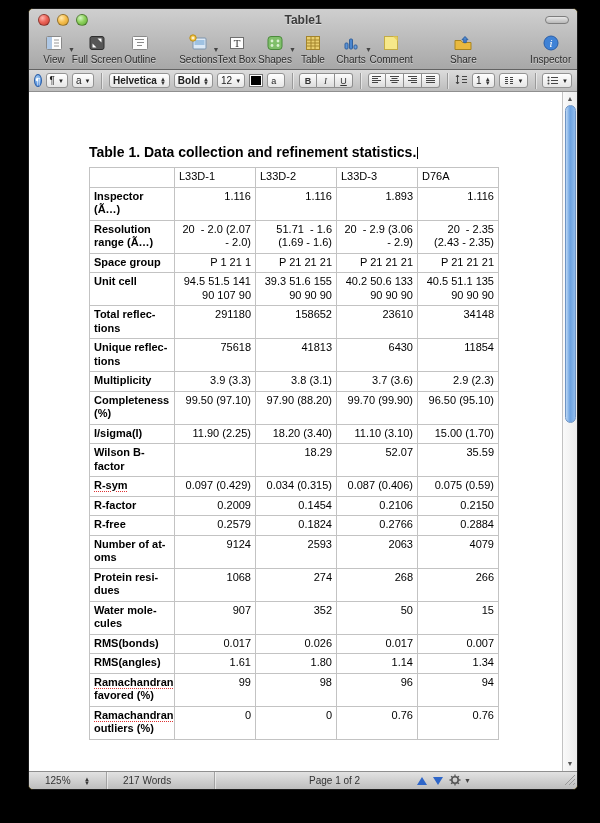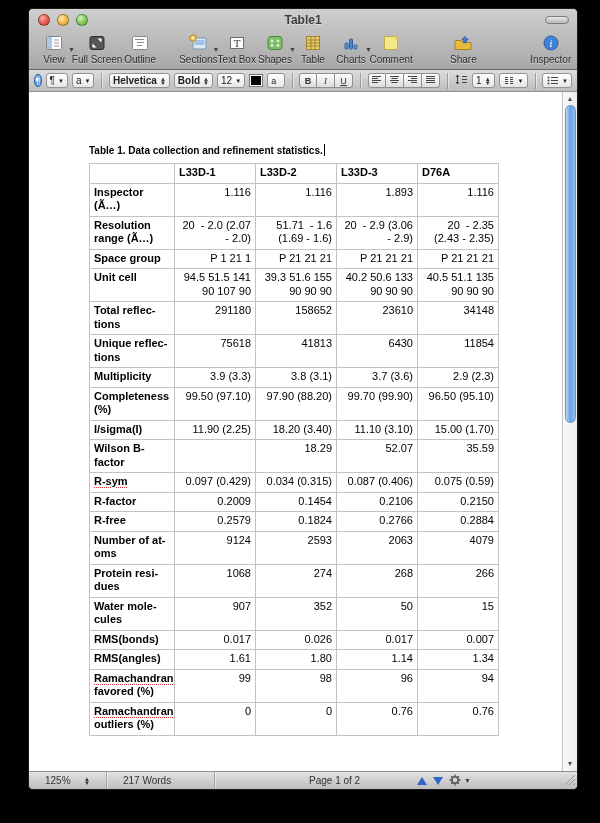--- a/index.html
+++ b/index.html
@@ -34,26 +34,26 @@
   .fb-sep { width:1px; height:16px; background:#9a9a9a; margin:0 3px; box-shadow:1px 0 0 rgba(255,255,255,.5); }
   .swatch-black { width:26px; height:13px; background:#000; border:1px solid #777; box-shadow:inset 0 0 0 1px #fff; }
   .btn3 { display:flex; }
   .btn3 .b { width:18px; height:15px; background:linear-gradient(#fdfdfd,#dcdcdc); border:1px solid #8f8f8f; font-size:9px; text-align:center; line-height:14px; color:#333; }
   .btn3 .b + .b { border-left:none; }
   .btn3 .b:first-child { border-radius:3px 0 0 3px; } .btn3 .b:last-child { border-radius:0 3px 3px 0; }
   .b.bold { font-weight:bold; } .b.ital { font-style:italic; font-family:"Liberation Serif",serif; } .b.undl { text-decoration:underline; }
   
   .docarea { position:relative; flex:1; background:#fff; overflow:hidden; }
   .page { position:absolute; inset:0 15px 0 0; background:#fff; padding:52px 0 0 60px; }
-  .doc-title { font-size:10px; font-weight:bold; color:#000; margin-bottom:7px; }
+  .doc-title { font-size:14px; font-weight:bold; color:#000; margin-bottom:7px; }
   .caret { display:inline-block; width:1px; height:12px; background:#000; vertical-align:-2px; margin-left:1px; }
   table.stats { border-collapse:collapse; width:409px; table-layout:fixed; font-size:11px; line-height:13.5px; color:#000; }
   table.stats col.c0 { width:85px; } table.stats col.cv { width:81px; }
   table.stats th, table.stats td { border:1px solid #c3c3c3; padding:2px 4px 3px 4px; vertical-align:top; }
-  table.stats th { font-weight:bold; text-align:left; height:17px; }
+  table.stats th { font-weight:normal; text-align:left; height:17px; }
   td.rl { font-weight:bold; white-space:pre-line; }
   td.rv { text-align:right; white-space:pre-wrap; }
   .sq { text-decoration:underline dotted #d33; text-decoration-thickness:1px; text-underline-offset:2px; }
   
   .vscroll { position:absolute; top:0; right:0; bottom:0; width:15px; background:linear-gradient(90deg,#fafafa,#ececec); border-left:1px solid #c2c2c2; }
   .sb-up { position:absolute; top:1px; left:1px; right:1px; height:11px; text-align:center; font-size:7px; color:#555; line-height:11px; }
   .sb-dn { position:absolute; bottom:2px; left:1px; right:1px; height:11px; text-align:center; font-size:7px; color:#555; line-height:11px; }
   .thumb { position:absolute; left:1.5px; top:13px; width:11px; height:318px; border-radius:6px;
     background:linear-gradient(90deg,#bcd7f4,#6ba2e2 45%,#8fbbed); border:1px solid #6f94c4; }
   

